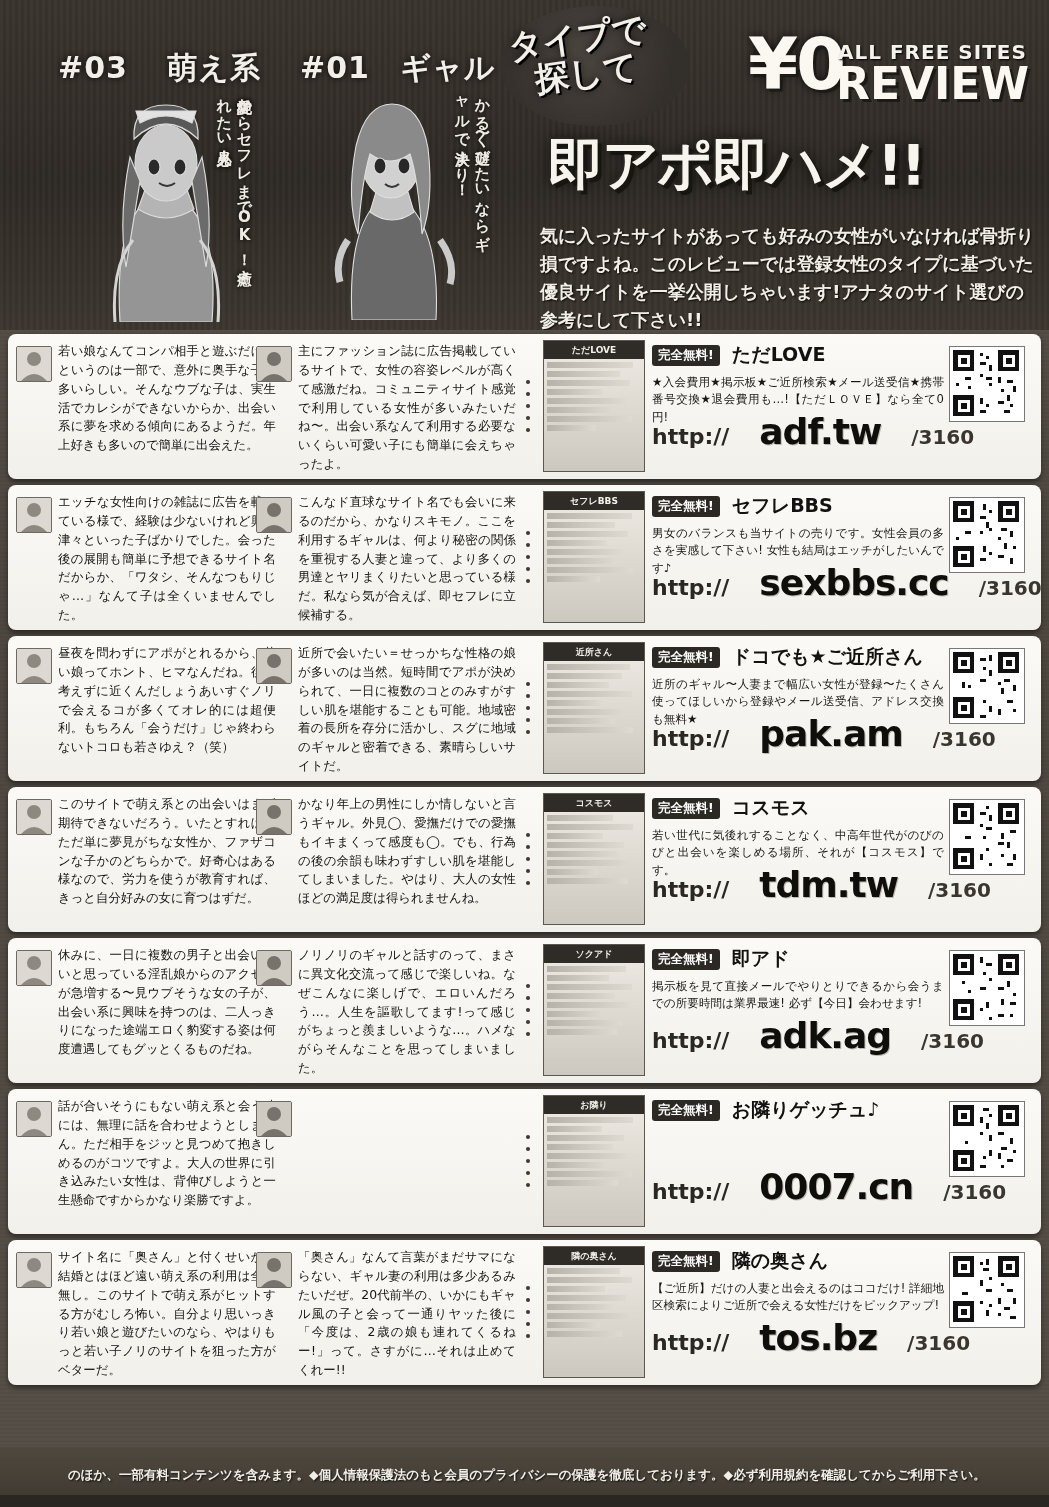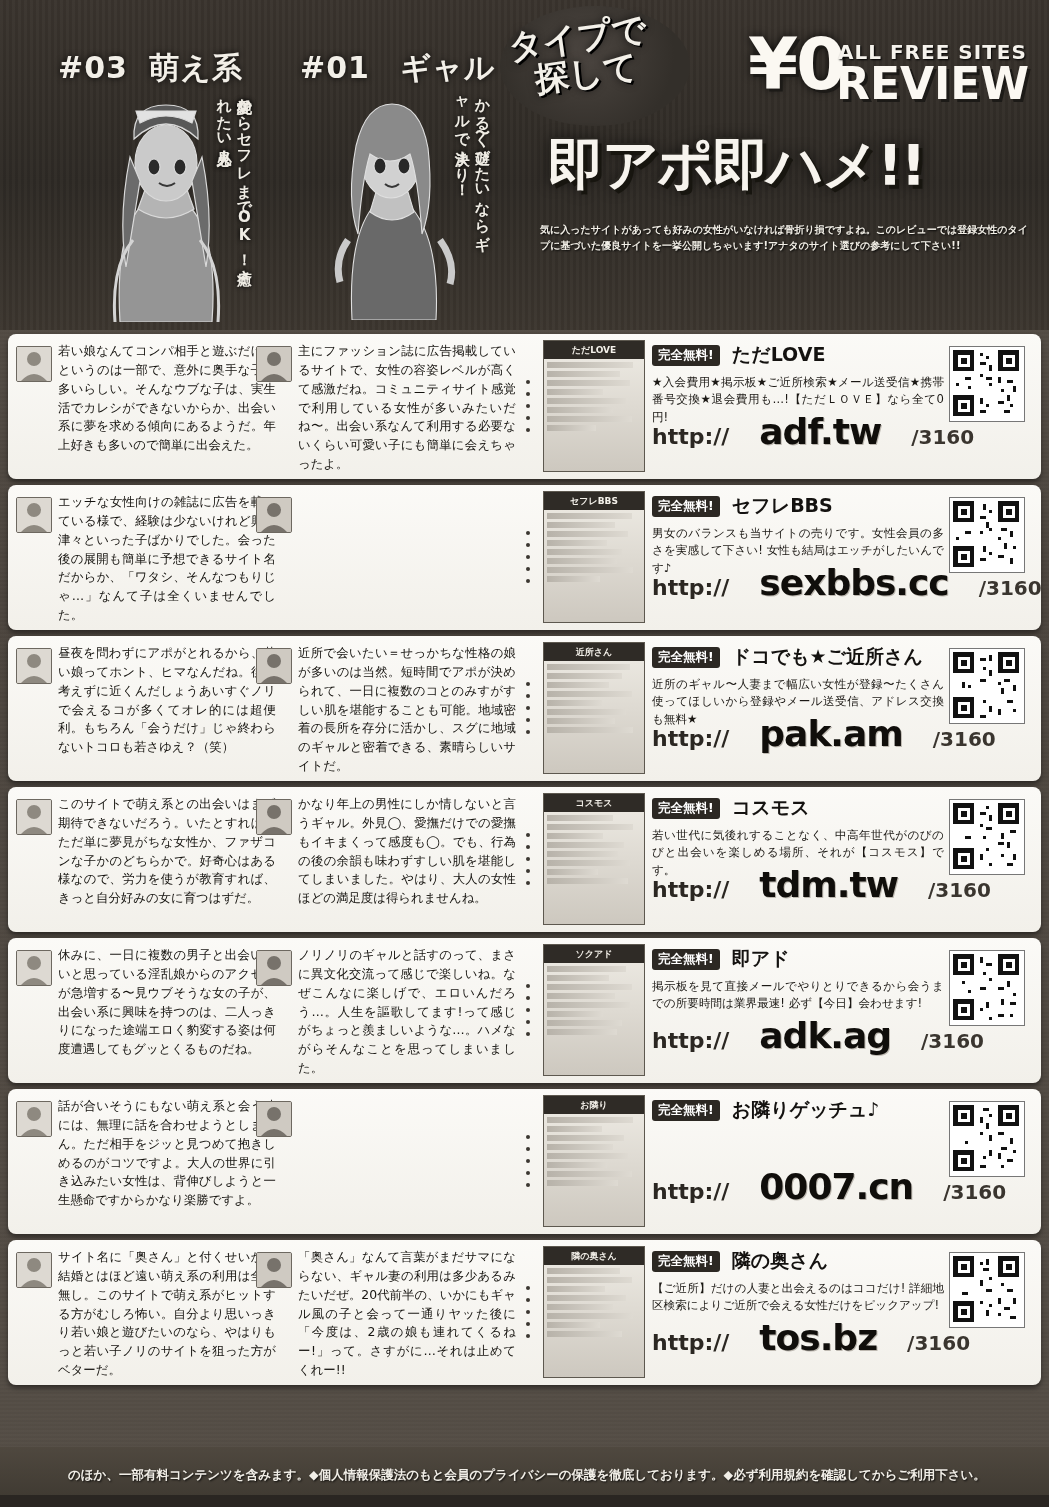--- a/index.html
+++ b/index.html
@@ -76,21 +76,21 @@
     text-shadow:3px 3px 0 #1c1a17;
   }
   .bigtitle{
     position:absolute;left:548px;top:128px;width:490px;
     color:#f7f4ee;font-size:56px;font-weight:bold;letter-spacing:-2px;
     text-shadow:4px 4px 0 #17150f, -2px -2px 0 #2a2722, 0 0 14px rgba(0,0,0,.8);
     white-space:nowrap;
   }
   .lead{
     position:absolute;left:540px;top:222px;width:498px;
-    color:#f2efe7;font-size:10px;line-height:1.55;font-weight:bold;
+    color:#f2efe7;font-size:18px;line-height:1.55;font-weight:bold;
     text-shadow:1px 1px 2px rgba(0,0,0,.9);
   }
 
   
   .rows{position:absolute;left:0;top:334px;width:1049px;}
   .row{
     position:relative;
     height:145px;
     margin:0 8px 6px 8px;
     background:linear-gradient(180deg,#fbfaf7 0%,#f2f0ea 100%);
@@ -208,21 +208,21 @@
           <ellipse cx="114" cy="76" rx="6" ry="8" fill="#2b2824"></ellipse>
           <path d="M95 94 q7 6 14 0" fill="none" stroke="#3a352f" stroke-width="2"></path>
           <path d="M150 150 q16 22 10 44" fill="none" stroke="#cfcac1" stroke-width="7"></path>
           <path d="M58 150 q-14 20 -8 42" fill="none" stroke="#cfcac1" stroke-width="7"></path>
         </g>
       </svg>
     </div>
 
     <div class="hd-label num-02">
       <span>#03</span>
-      <span style="margin-left:10px">萌え系</span>
+      <span style="margin-left:28px">萌え系</span>
     </div>
     <div class="hd-label num-01">
       <span>#01</span>
       <span style="margin-left:19px">ギャル</span>
     </div>
 
     <div class="vert vert-moe">純愛からセフレまでOK！癒されたい人必見！</div>
     <div class="vert vert-gal">かる〜く遊びたいならギャルで決まり！</div>
 
     <div class="type-bubble"></div>
@@ -344,20 +344,21 @@
         <div class="ctext">エッチな女性向けの雑誌に広告を載せている様で、経験は少ないけれど興味津々といった子ばかりでした。会った後の展開も簡単に予想できるサイト名だからか、「ワタシ、そんなつもりじゃ…」なんて子は全くいませんでした。</div>
       </div>
       <div class="cell c-comment b">
         <div class="avatar">
           <svg width="34" height="34" viewBox="0 0 34 34">
               <rect width="34" height="34" fill="#cfcac2"></rect>
               <circle cx="17" cy="12" r="7" fill="#77726b"></circle>
               <path d="M4 34 q13 -14 26 0z" fill="#77726b"></path>
             </svg>
         </div>
+        <div class="ctext">こんなド直球なサイト名でも会いに来るのだから、かなりスキモノ。ここを利用するギャルは、何より秘密の関係を重視する人妻と違って、より多くの男達とヤリまくりたいと思っている様だ。私なら気が合えば、即セフレに立候補する。</div>
       </div>
       <div class="dots">
           <i></i>
           <i></i>
           <i></i>
           <i></i>
           <i></i>
         </div>
       <div class="cell c-thumb">
         <div class="thumb">

